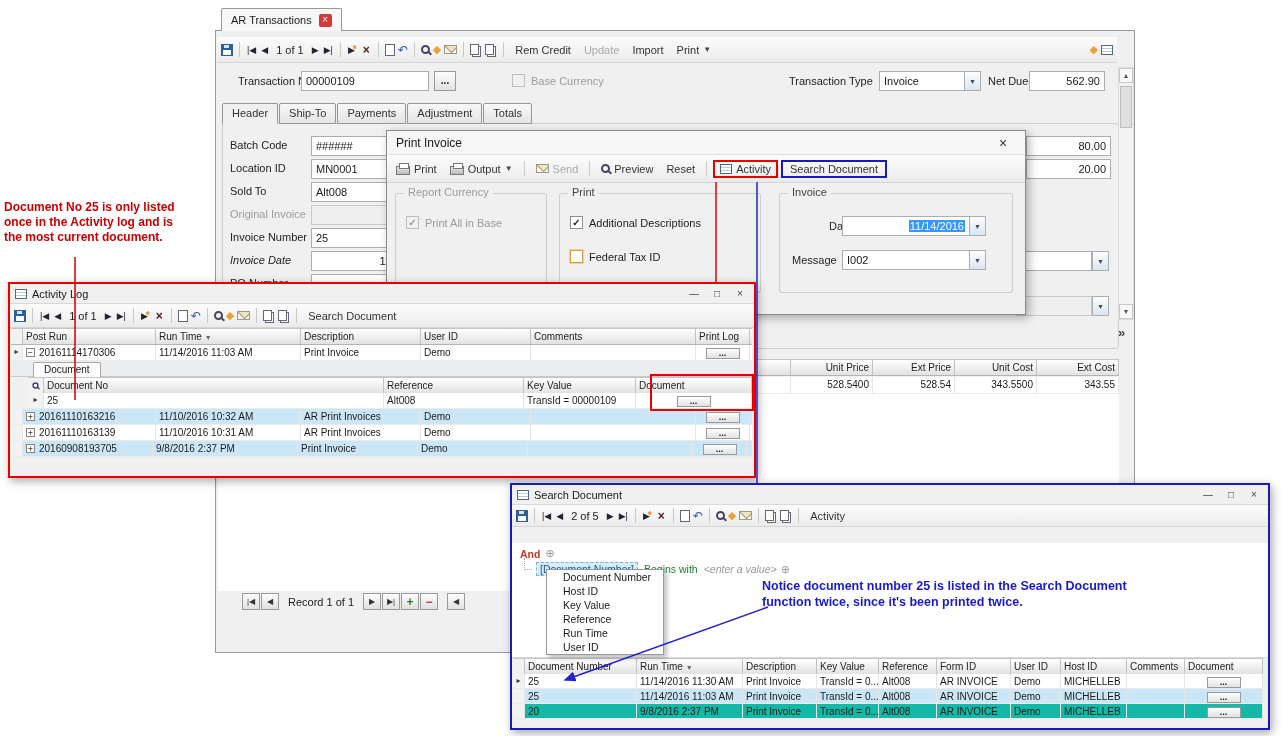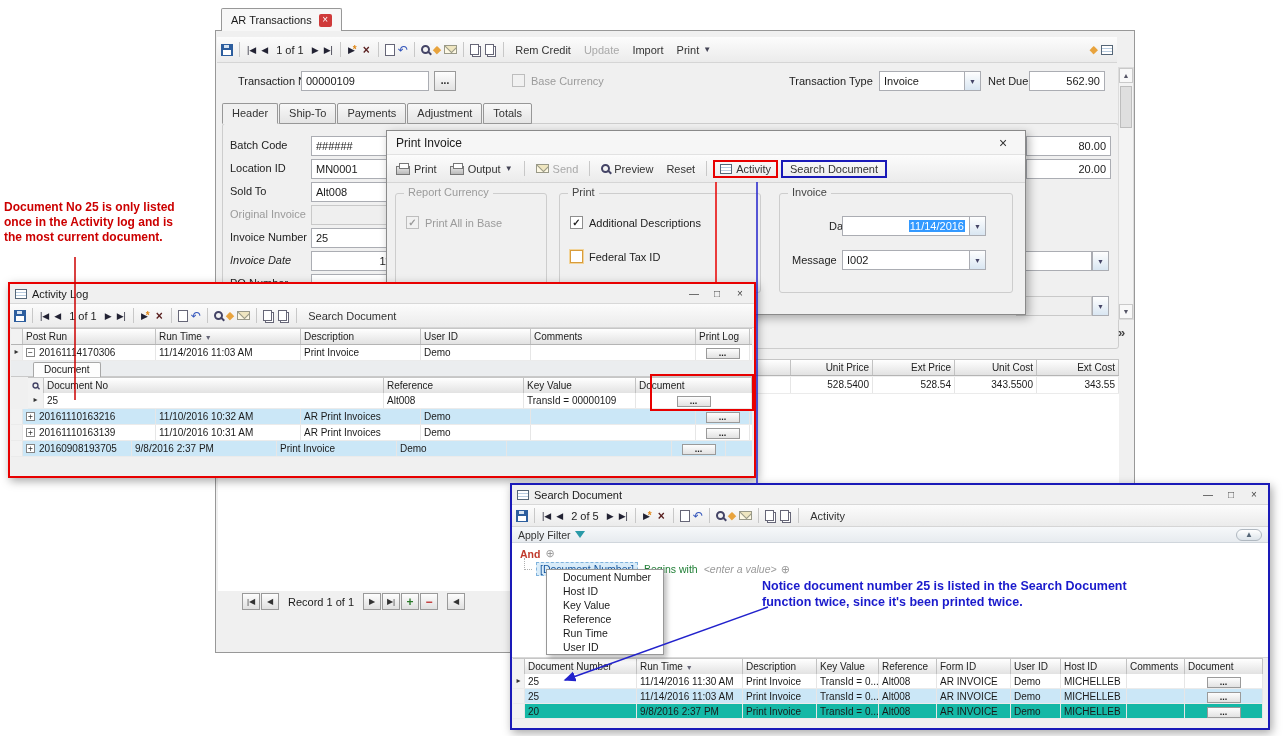--- a/index.html
+++ b/index.html
@@ -413,21 +413,21 @@
       <span class="gc marker" style="width:12px;"></span>
       <span class="gc" style="width:133px;"><i class="exp">+</i><span>20161110163139</span></span>
       <span class="gc" style="width:145px;">11/10/2016 10:31 AM</span>
       <span class="gc" style="width:120px;">AR Print Invoices</span>
       <span class="gc" style="width:110px;">Demo</span>
       <span class="gc" style="width:165px;"></span>
       <span class="gc" style="width:54px;text-align:center;"><span class="dots-g">...</span></span>
     </div>
     <div class="grow hl" style="left:1px;top:157px;width:741px;height:16px;">
       <span class="gc marker" style="width:12px;background:#f2f2f2;"></span>
-      <span class="gc" style="width:109px;"><i class="exp">+</i><span>20160908193705</span></span>
+      <span class="gc" style="width:130px;"><i class="exp">+</i><span>20160908193705</span></span>
       <span class="gc" style="width:145px;">9/8/2016 2:37 PM</span>
       <span class="gc" style="width:120px;">Print Invoice</span>
       <span class="gc" style="width:110px;">Demo</span>
       <span class="gc" style="width:165px;"></span>
       <span class="gc" style="width:54px;text-align:center;"><span class="dots-g">...</span></span>
     </div>
   </div>
 
   <div class="win" style="left:510px;top:483px;width:760px;height:247px;z-index:4;border:2px solid #1a1ab8;box-shadow:2px 3px 9px rgba(0,0,0,.35);">
     <div class="wtb">
@@ -457,25 +457,20 @@
       <span class="ic-mail"></span>
       <span class="tsep"></span>
       <span class="ic-copy"></span>
       <span class="ic-copy"></span>
       <span class="tsep"></span>
       <span class="tbtn">
           <span>Activity</span>
         </span>
     </div>
 
-    <div class="filterbar" style="top:42px;">
-      <span>Apply Filter</span>
-      <i class="ic-funnel"></i>
-      <span class="pill">▲</span>
-    </div>
     <div style="position:absolute;left:0;right:0;top:58px;height:115px;background:#fff;border-bottom:1px solid #d8d8d8;">
       <div style="position:absolute;left:8px;top:4px;display:flex;gap:5px;align-items:center;">
         <span class="andtxt">And</span>
         <span class="pluscirc">⊕</span>
       </div>
       <div class="treeline" style="left:12px;top:15px;"></div>
       <div style="position:absolute;left:24px;top:19px;display:flex;gap:4px;align-items:center;white-space:nowrap;">
         <span class="ffield">[Document Number]</span>
         <span class="fop">Begins with</span>
         <span class="fval">&lt;enter a value&gt;</span>

